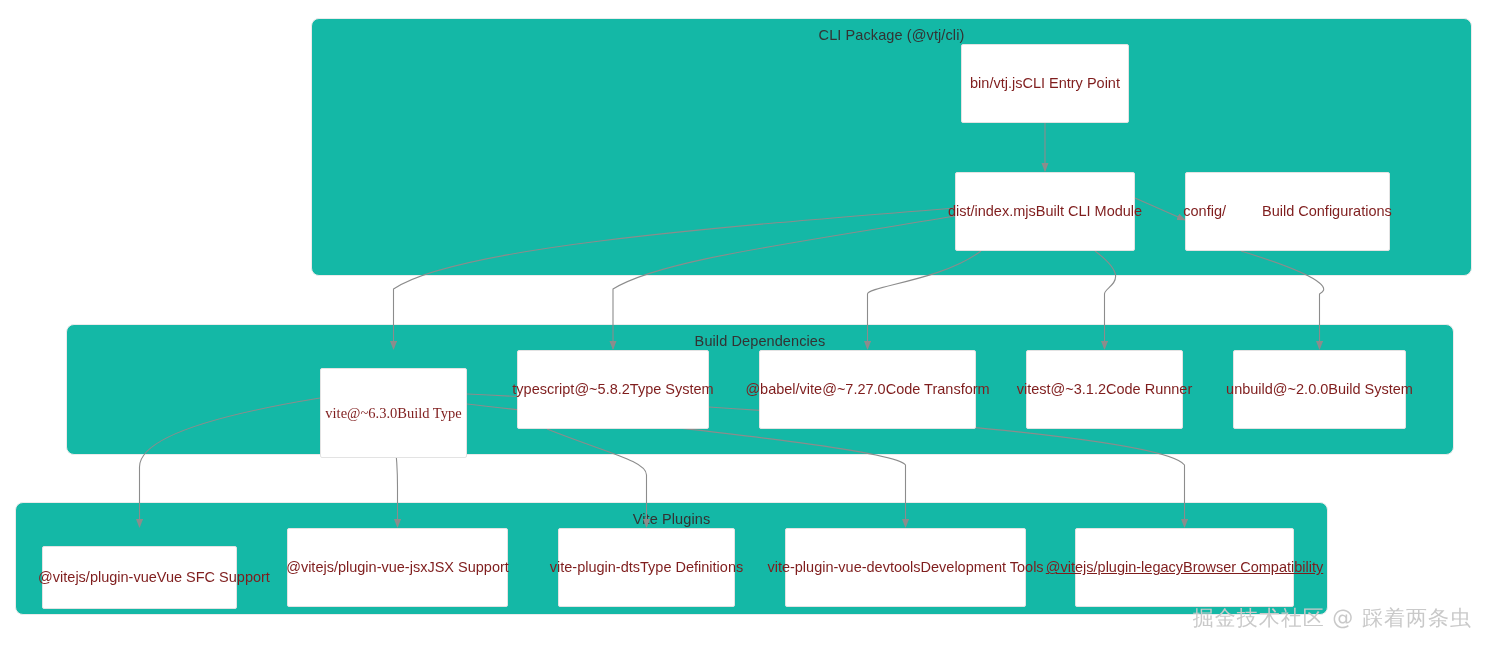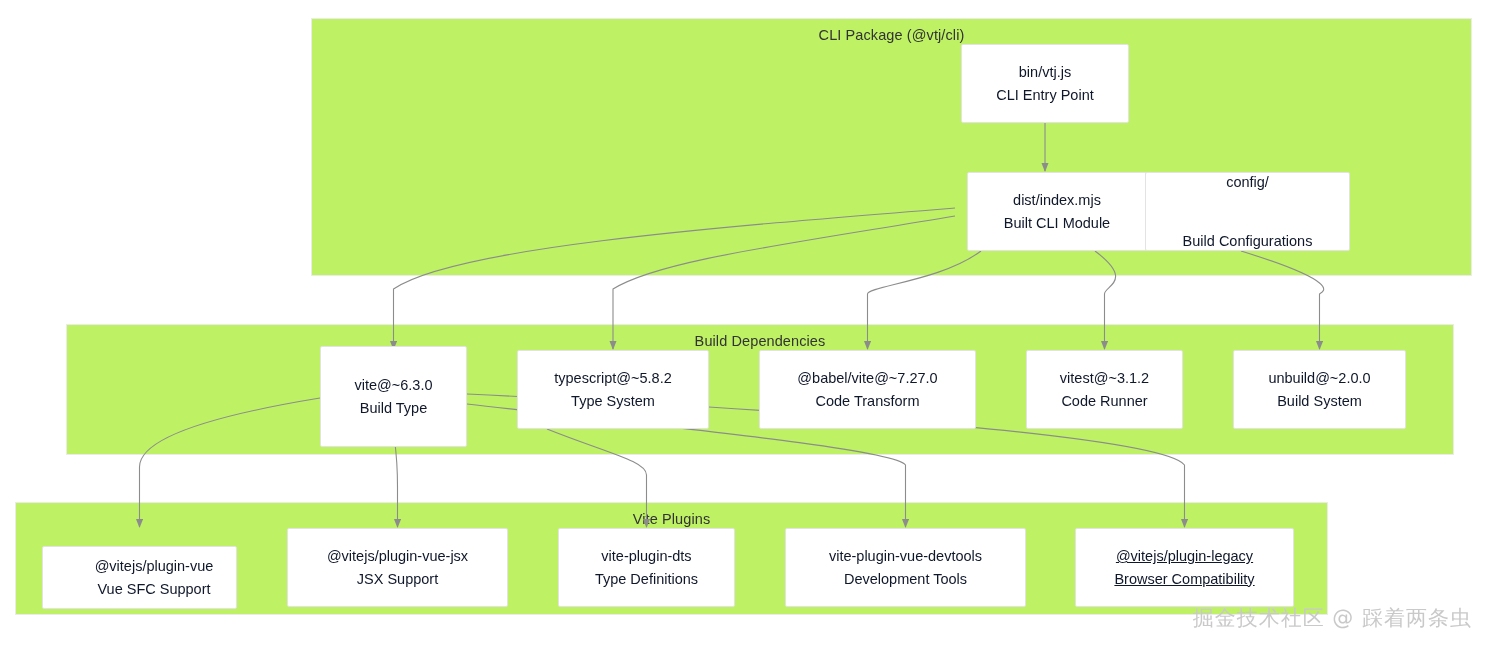--- a/index.html
+++ b/index.html
@@ -19,44 +19,43 @@
     width: 1486px; height: 646px;
   }
   .edges {
     position: absolute;
     left: 0; top: 0;
     width: 1486px; height: 646px;
     pointer-events: none;
   }
   .cluster {
     position: absolute;
-    background: #bef264;
+    background: #14b8a6;
     border: 1px solid #ebebeb;
-    border-radius: 0;
+    border-radius: 8px;
   }
   .cluster-label {
     position: absolute;
     top: 8px;
     left: 0; right: 0;
     text-align: center;
     font-size: 14.5px;
     color: #333333;
     letter-spacing: 0.1px;
   }
   .node {
     position: absolute;
     background: #ffffff;
     border: 1px solid #e3e3e3;
     border-radius: 2px;
     display: flex;
-    flex-direction: column;
     align-items: center;
     justify-content: center;
     text-align: center;
-    color: #0f172a;
+    color: #7f1d1d;
     font-size: 14.5px;
     line-height: 1.55;
     box-shadow: 0 0 0 0 rgba(0,0,0,0);
   }
   .node .l1, .node .l2 { display: block; white-space: nowrap; }
   .watermark {
     position: absolute;
     right: 14px;
     bottom: 14px;
     font-size: 21px;
@@ -100,29 +99,29 @@
         <path d="M547,429 C607,453 646.5,461 646.5,475 L646.5,527" marker-end="url(#arrow)"></path>
         <path d="M467,404 C697,430 895.5,450 905.5,465 L905.5,527" marker-end="url(#arrow)"></path>
         <path d="M467,394 C847,412 1164.5,438 1184.5,465 L1184.5,527" marker-end="url(#arrow)"></path>
       </g>
   </svg>
 
   <div class="node" id="node-bin-vtj-js" style="left: 961px; top: 44px; width: 168px; height: 79px;">
     <span class="l1">bin/vtj.js</span>
     <span class="l2">CLI Entry Point</span>
   </div>
-  <div class="node" id="node-dist-index-mjs" style="left: 955px; top: 172px; width: 180px; height: 79px; margin-left: 12px;">
+  <div class="node" id="node-dist-index-mjs" style="left: 955px; top: 172px; width: 180px; height: 79px;">
     <span class="l1">dist/index.mjs</span>
     <span class="l2">Built CLI Module</span>
   </div>
-  <div class="node" id="node-config-dir" style="left: 1145px; top: 172px; width: 205px; height: 79px; gap: 36px;">
+  <div class="node" id="node-config-dir" style="left: 1185px; top: 172px; width: 205px; height: 79px; gap: 36px;">
     <span class="l1">config/</span>
     <span class="l2">Build Configurations</span>
   </div>
-  <div class="node" id="node-vite" style="left: 320px; top: 346px; width: 147px; height: 101px;">
+  <div class="node" id="node-vite" style="left: 320px; top: 368px; width: 147px; height: 90px; font-family: Liberation Serif, serif;">
     <span class="l1">vite@~6.3.0</span>
     <span class="l2">Build Type</span>
   </div>
   <div class="node" id="node-typescript" style="left: 517px; top: 350px; width: 192px; height: 79px;">
     <span class="l1">typescript@~5.8.2</span>
     <span class="l2">Type System</span>
   </div>
   <div class="node" id="node-babel-core" style="left: 759px; top: 350px; width: 217px; height: 79px;">
     <span class="l1">@babel/vite@~7.27.0</span>
     <span class="l2">Code Transform</span>

